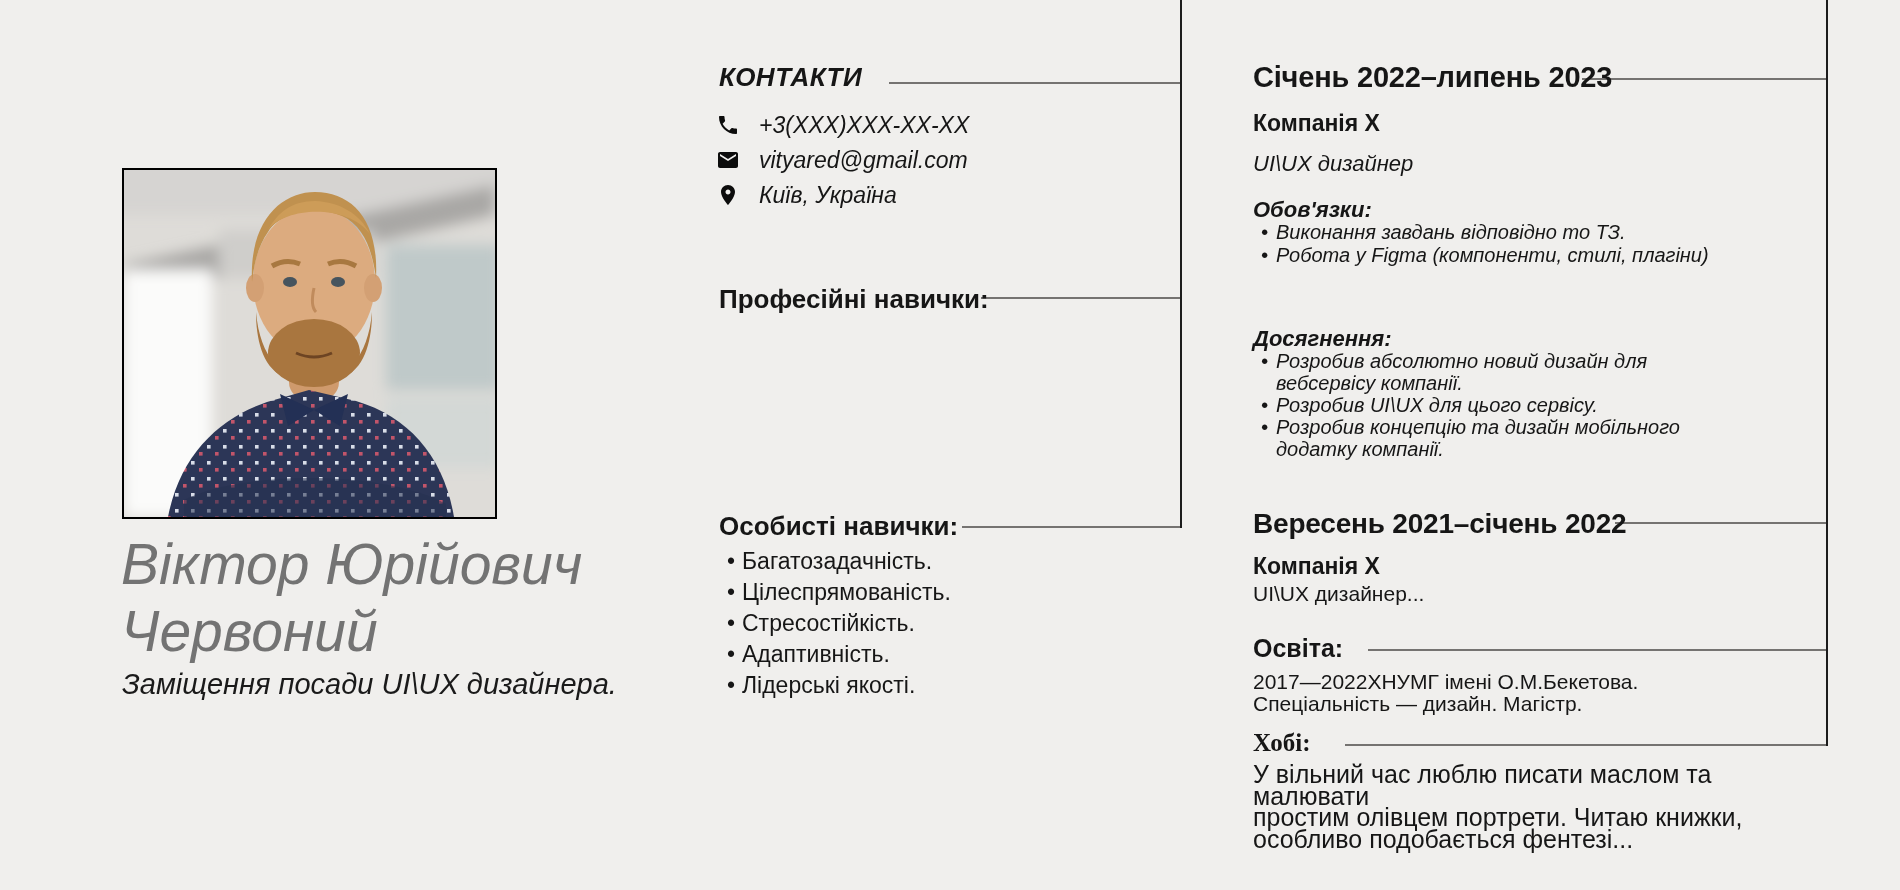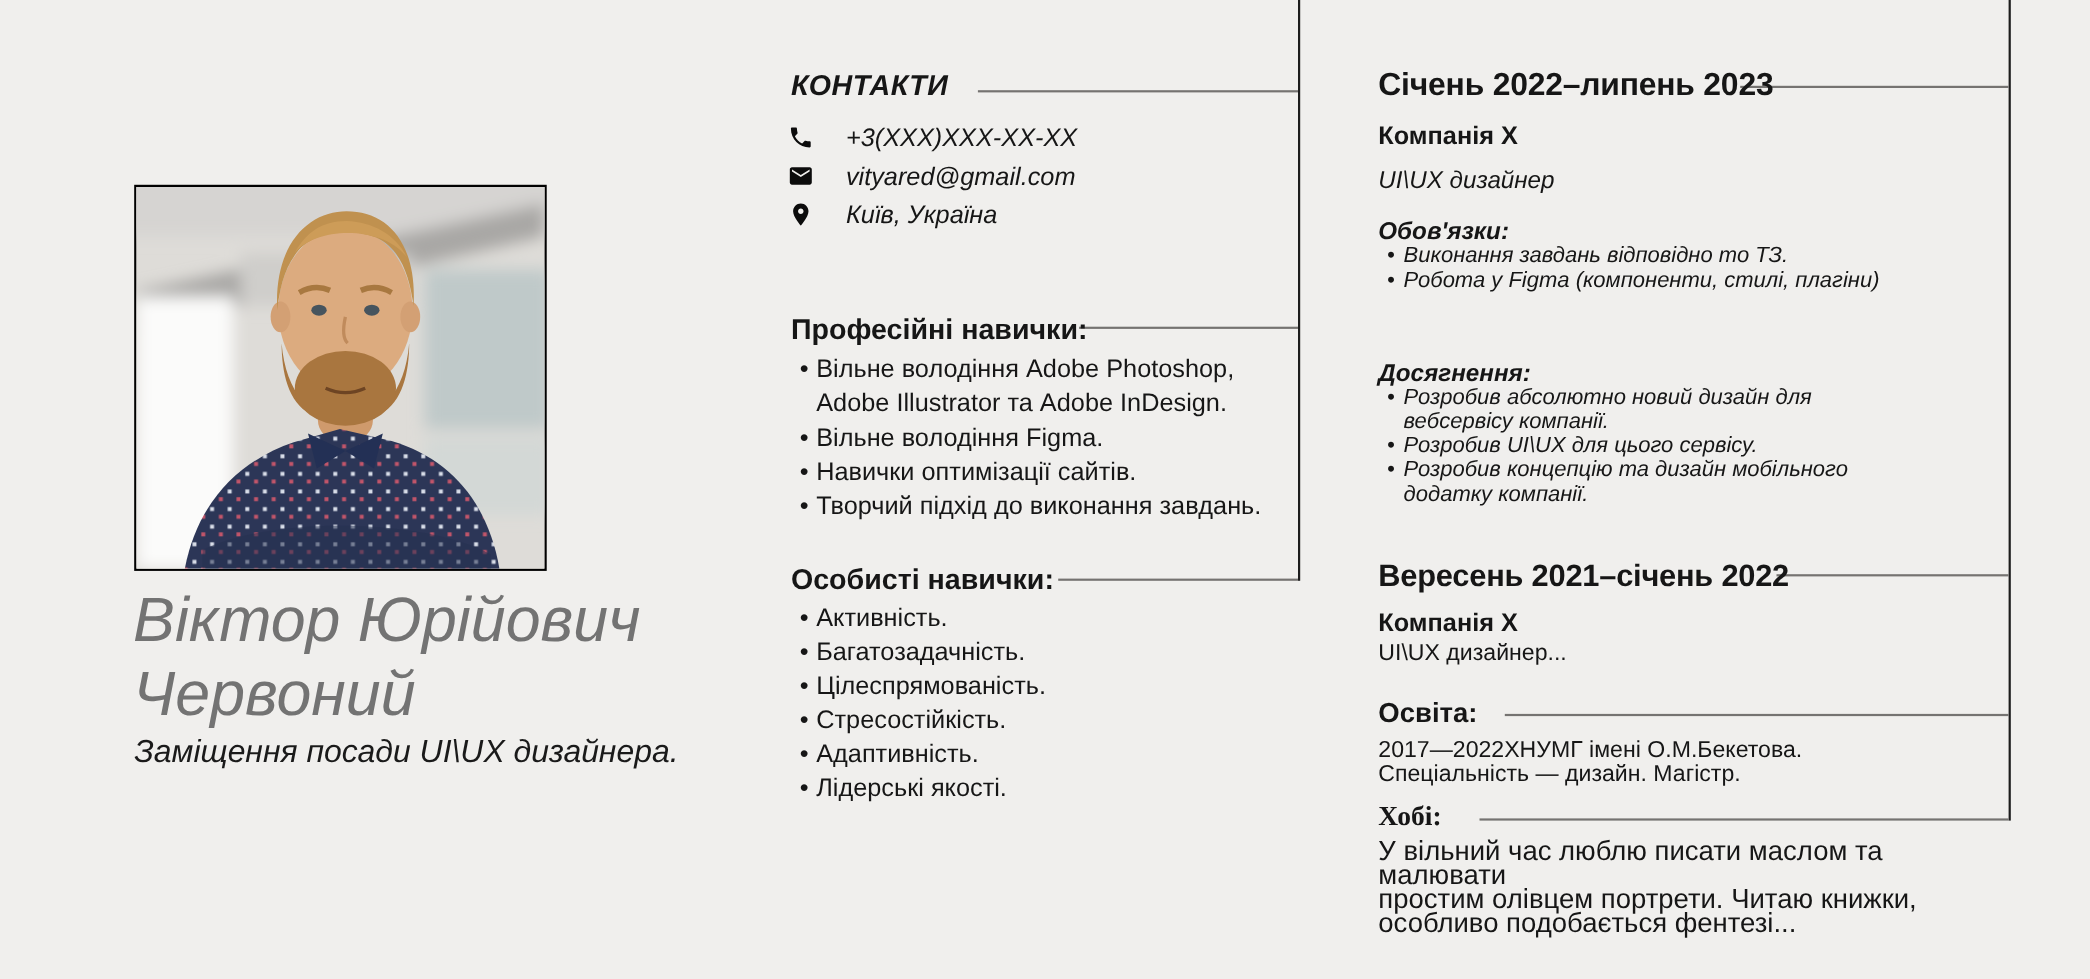--- a/index.html
+++ b/index.html
@@ -43,21 +43,21 @@
     left:122px; top:668px;
     font-size:29px; font-style:italic; font-weight:400; color:#1a1a1a;
   }
 
   
   .contacts-title {
     left:719px; top:62px;
     font-size:26px; font-weight:700; font-style:italic; letter-spacing:0.5px;
   }
   .contacts-list { left:716px; top:112px; }
-  .contact-row { display:flex; align-items:center; gap:29px; height:26px; margin-bottom:9px; }
+  .contact-row { display:flex; align-items:center; gap:19px; height:26px; margin-bottom:9px; }
   .contact-row .cicon { width:24px; height:24px; flex:0 0 24px; }
   .contact-row .cicon svg { display:block; width:24px; height:24px; fill:#0c0c0c; }
   .contact-text { font-size:23px; font-style:italic; }
 
   .mid-section-title { left:719px; font-size:26px; font-weight:700; }
   .prof-title { top:284px; }
   .pers-title { top:511px; }
 
   ul.blist { list-style:none; margin:0; padding:0; position:absolute; }
   ul.blist li { position:relative; padding-left:15px; }
@@ -173,31 +173,23 @@
       <span class="cicon">
         <svg viewBox="0 0 24 24">
             <path d="M12 2C8.13 2 5 5.13 5 9c0 5.25 7 13 7 13s7-7.75 7-13c0-3.87-3.13-7-7-7zm0 9.5c-1.38 0-2.5-1.12-2.5-2.5s1.12-2.5 2.5-2.5 2.5 1.12 2.5 2.5-1.12 2.5-2.5 2.5z"></path>
           </svg>
       </span>
       <span class="contact-text">Київ, Україна</span>
     </div>
   </div>
 
   <div class="abs mid-section-title prof-title">Професійні навички:</div>
-  <ul class="blist prof-list">
-    <li class="preline">Вільне володіння Adobe Photoshop,
-Adobe Illustrator та Adobe InDesign.</li>
-    <li class="preline">Вільне володіння Figma.</li>
-    <li class="preline">Навички оптимізації сайтів.</li>
-    <li class="preline">Творчий підхід до виконання завдань.</li>
-  </ul>
 
   <div class="abs mid-section-title pers-title">Особисті навички:</div>
   <ul class="blist pers-list">
-    <li>Активність.</li>
     <li>Багатозадачність.</li>
     <li>Цілеспрямованість.</li>
     <li>Стресостійкість.</li>
     <li>Адаптивність.</li>
     <li>Лідерські якості.</li>
   </ul>
 
   <div class="abs rc job-period job1-period">Січень 2022–липень 2023</div>
   <div class="abs rc job-company job1-company">Компанія Х</div>
   <div class="abs rc job1-role">UI\UX дизайнер</div>

